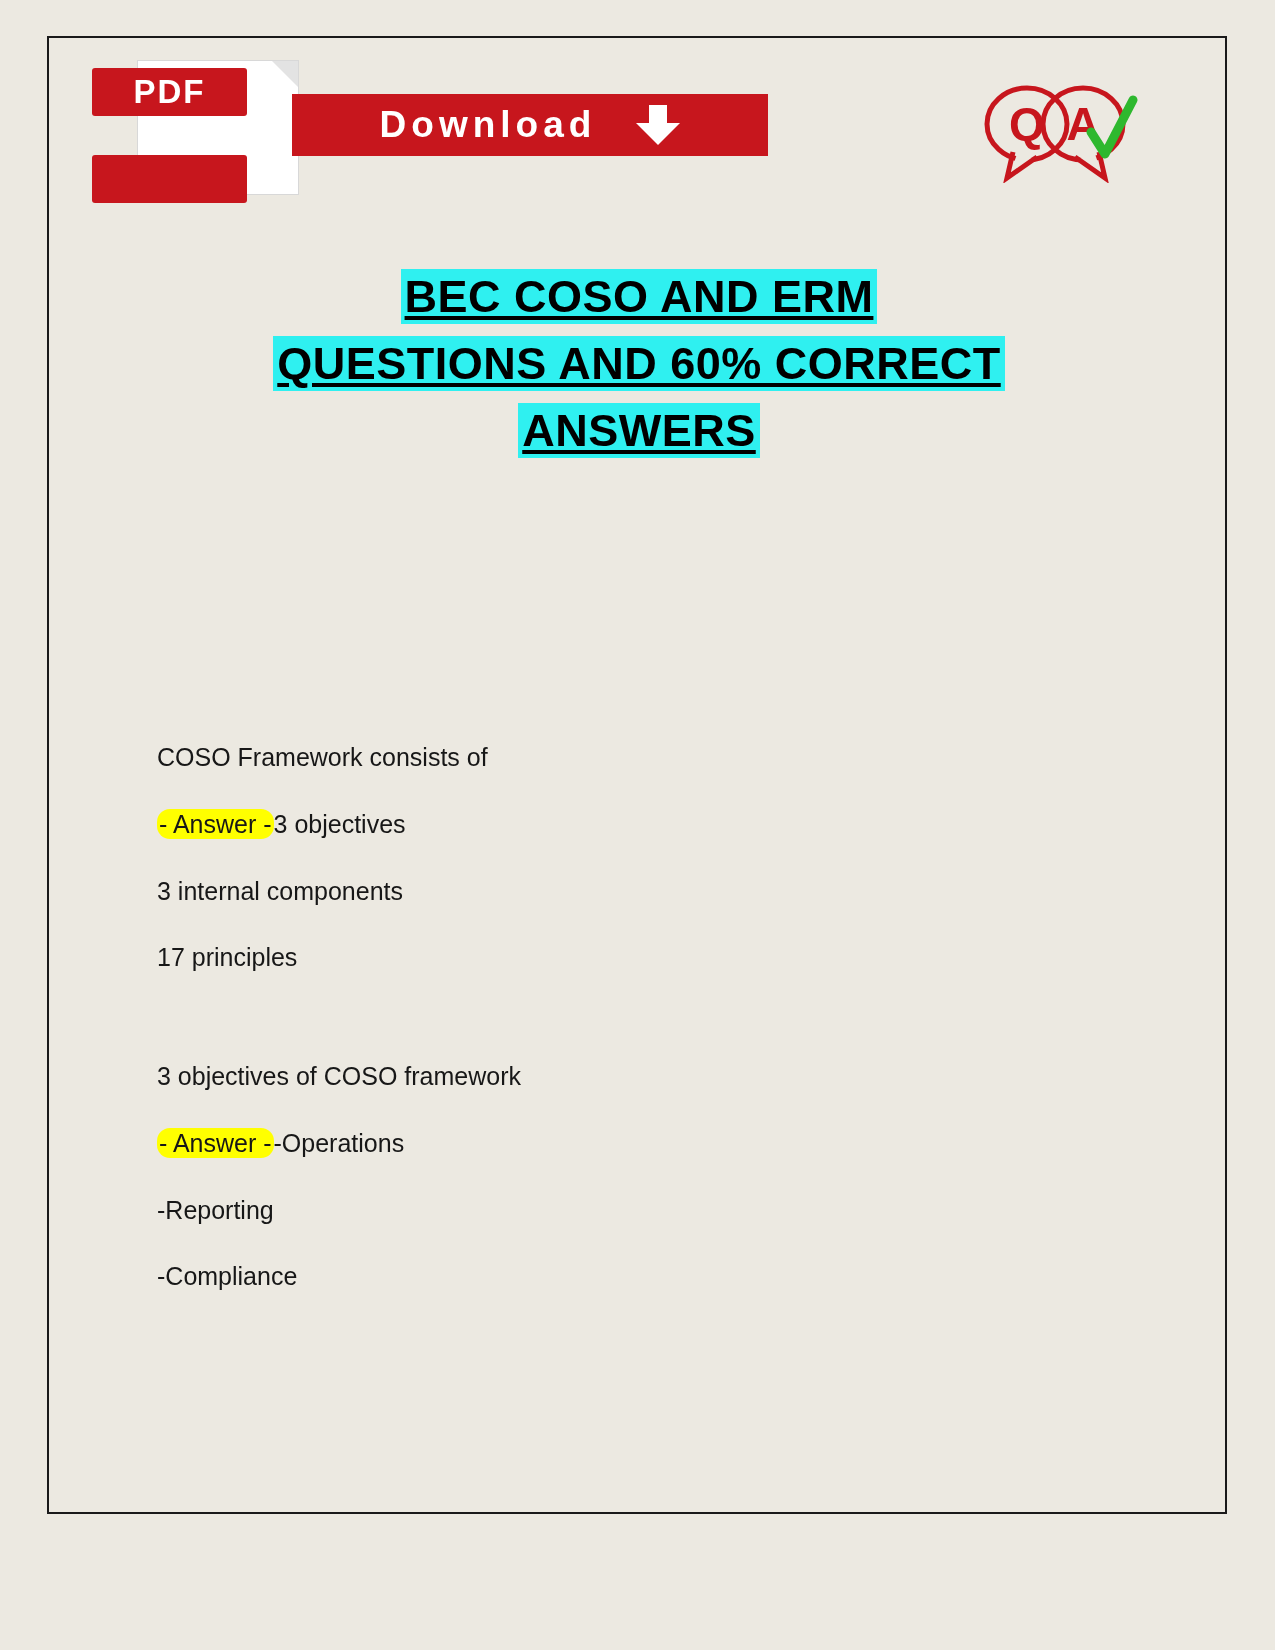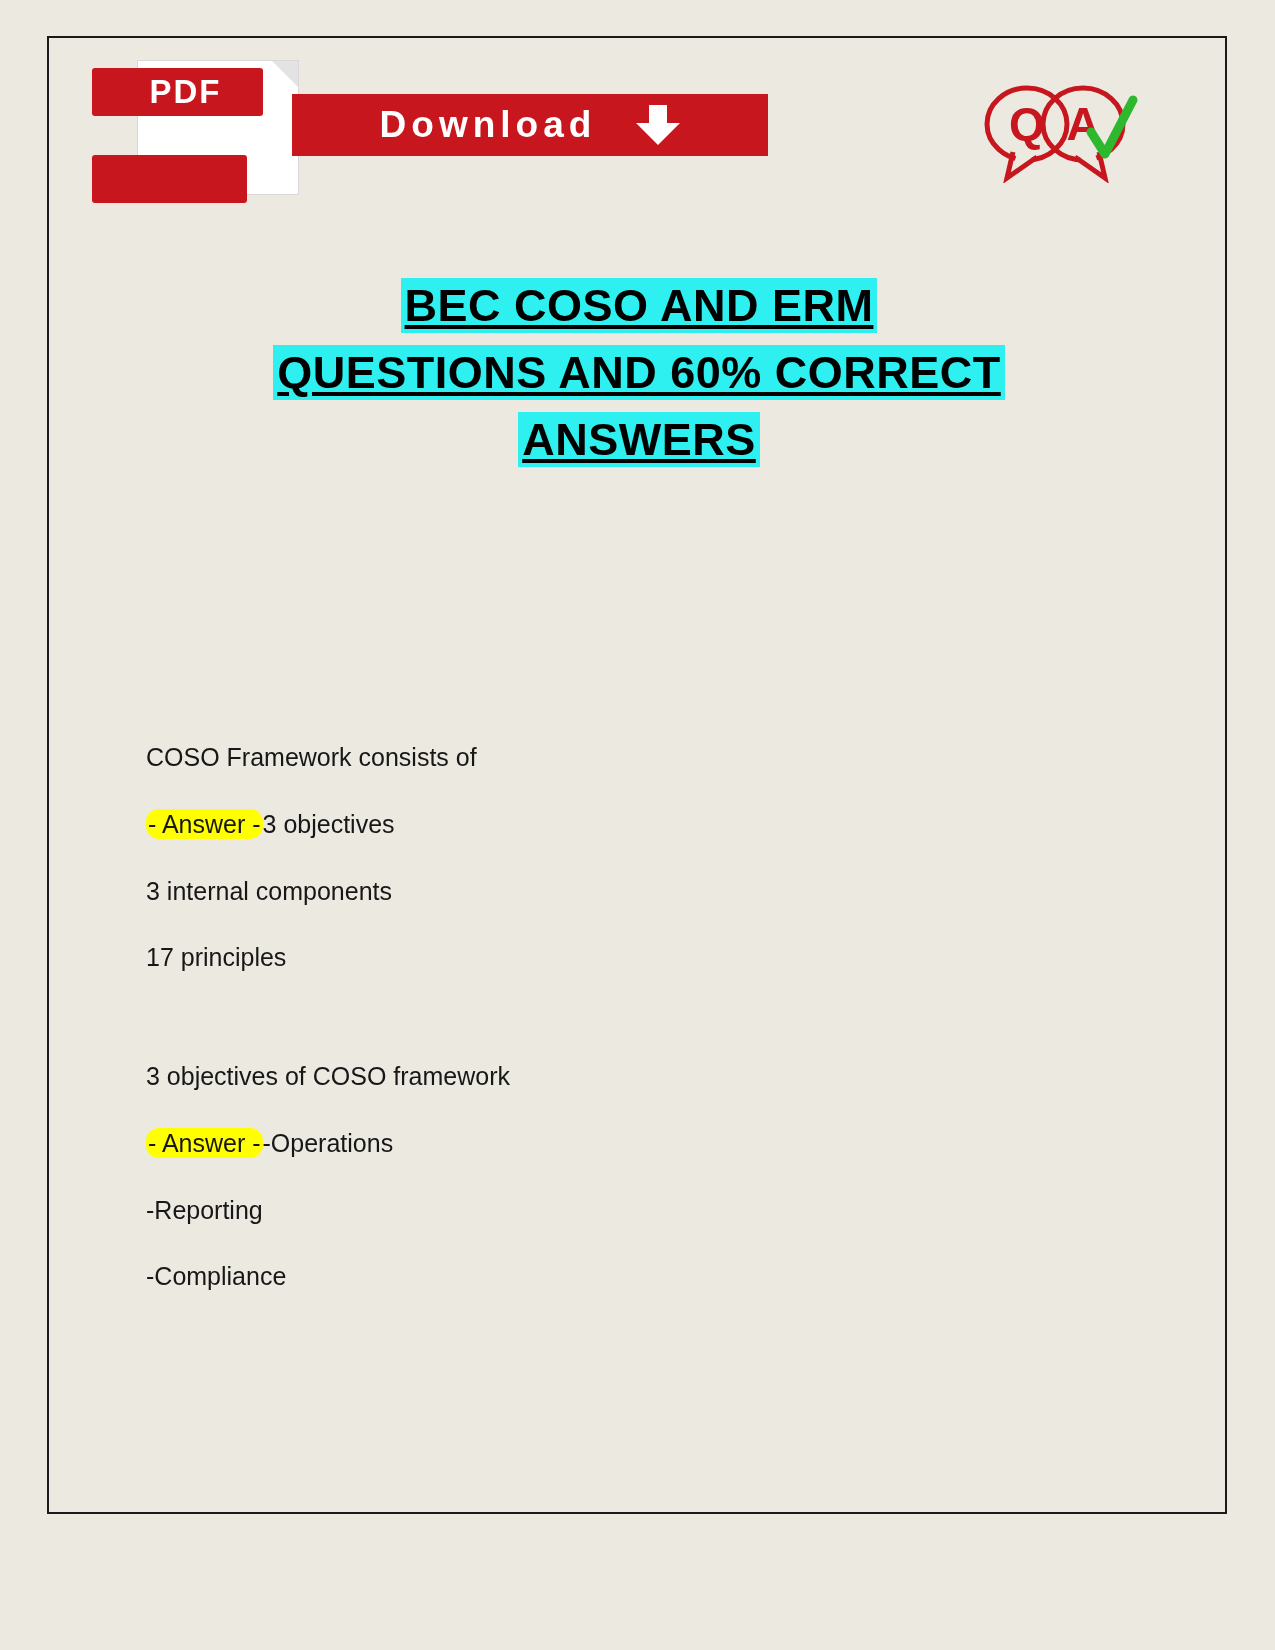--- a/index.html
+++ b/index.html
@@ -60,21 +60,20 @@
     border-top: 26px solid #e3e3e3;
   }
   .pdf-icon .redbar-top {
     position: absolute;
     left: 0;
     top: 8px;
     width: 155px;
     height: 48px;
     background: #c7161d;
     border-radius: 3px;
-    padding-left: 16px;
   }
   .pdf-icon .redbar-top span {
     display: block;
     color: #fff;
     font-weight: bold;
     font-size: 33px;
     letter-spacing: 2px;
     text-align: center;
     line-height: 48px;
     font-family: "Liberation Sans", sans-serif;
@@ -152,21 +151,21 @@
     top: 40px;
     width: 160px;
     height: 105px;
   }
   .qa-logo svg { display: block; }
 
   
   .title-block {
     position: absolute;
     left: 60px;
-    top: 245px;
+    top: 236px;
     width: 1060px;
     text-align: center;
   }
   .title-block .line {
     display: block;
     margin: 0 0 22px 0;
     line-height: 1.0;
   }
   .title-block .line span {
     background: #2ff0f0;
@@ -179,21 +178,21 @@
     letter-spacing: 0.5px;
     padding: 2px 4px;
     display: inline;
     box-decoration-break: clone;
     -webkit-box-decoration-break: clone;
   }
 
   
   .body-block {
     position: absolute;
-    left: 97px;
+    left: 108px;
     top: 705px;
     width: 1000px;
   }
   .body-block p {
     margin: 0 0 38px 0;
     font-size: 25px;
     color: #171717;
     font-family: "Liberation Sans", sans-serif;
     line-height: 1.15;
   }

